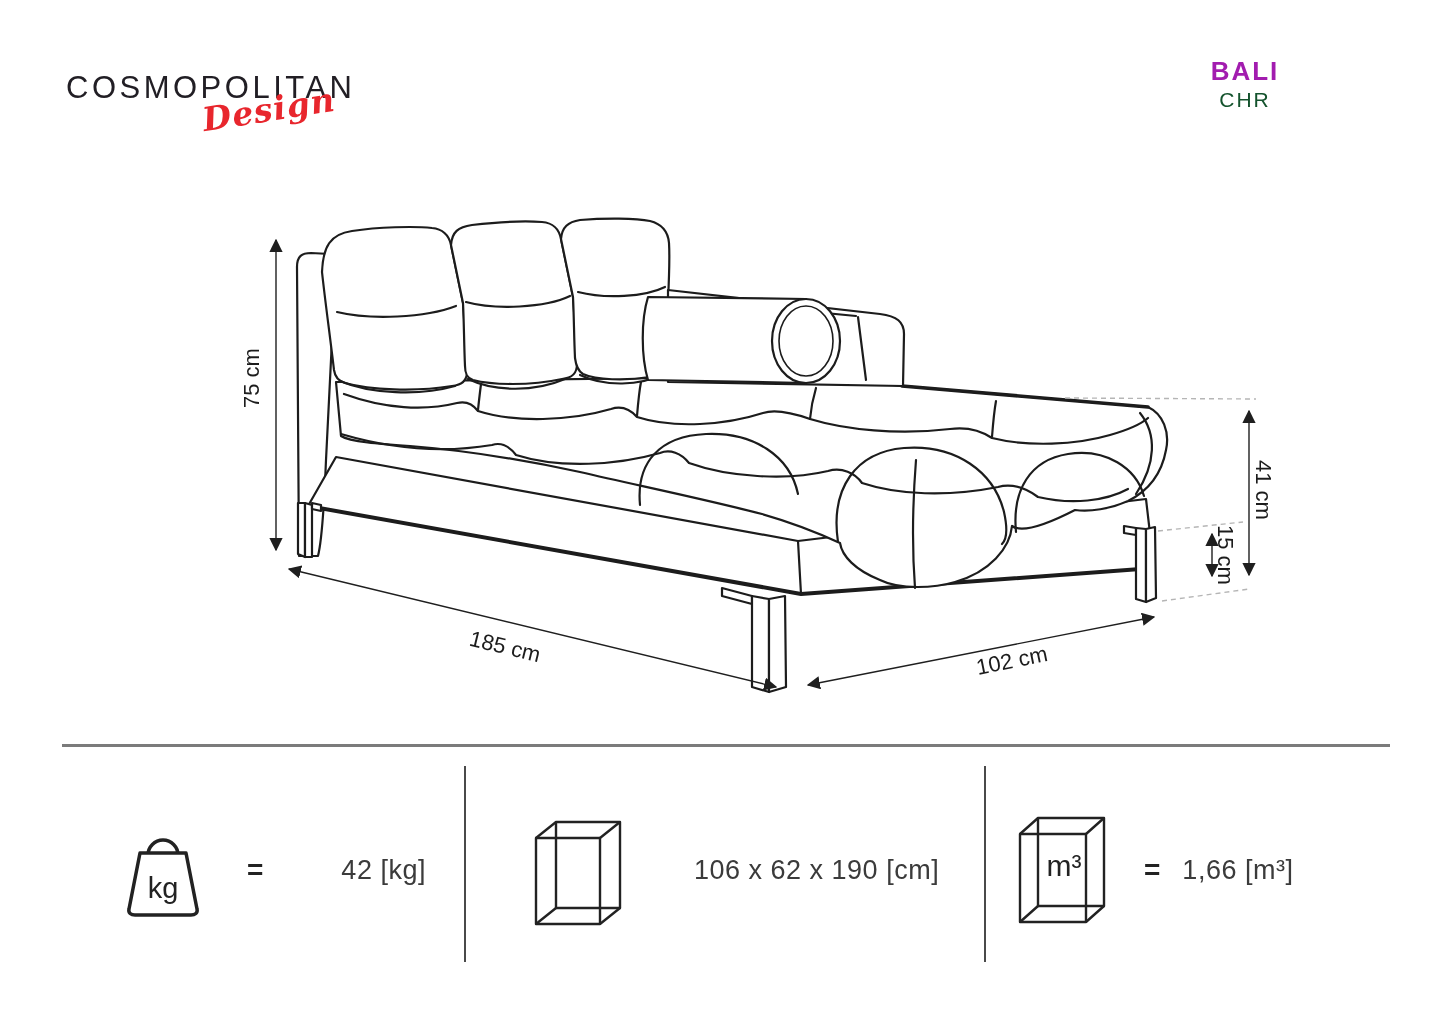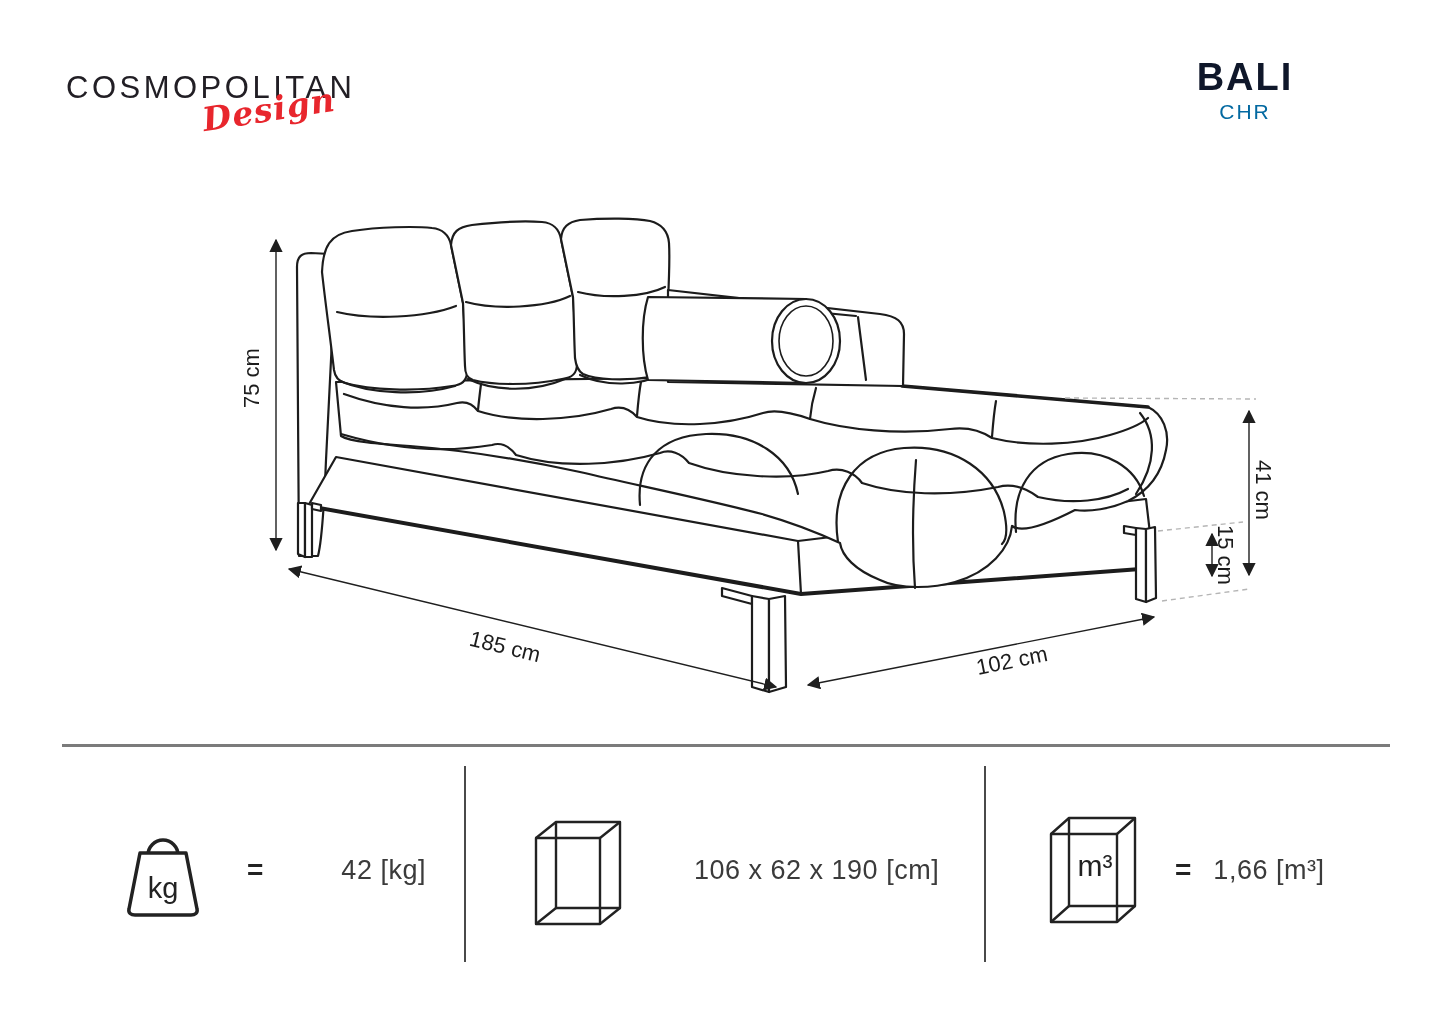--- a/index.html
+++ b/index.html
@@ -5,33 +5,33 @@
   html,body{margin:0;padding:0;background:#ffffff;}
   .page{position:relative;width:1448px;height:1024px;background:#ffffff;overflow:hidden;
         font-family:"Liberation Sans", sans-serif;color:#1c1c1c;}
   
   .logo{position:absolute;left:66px;top:70px;width:320px;height:70px;}
   .logo-main{font-weight:400;font-size:31px;letter-spacing:3.5px;color:#211e24;white-space:nowrap;}
   .logo-script{position:absolute;left:136px;top:20px;font-family:"DejaVu Serif", serif;
                font-style:italic;font-weight:700;font-size:33px;color:#e8262d;
                transform:rotate(-9deg);letter-spacing:1px;white-space:nowrap;}
   .title-block{position:absolute;left:1130px;top:58px;width:230px;text-align:center;}
-  .title-main{font-weight:900;font-size:38px;letter-spacing:2px;color:#0f172a;line-height:1;}
-  .title-sub{font-weight:400;font-size:21px;letter-spacing:2px;color:#0369a1;margin-top:4px;}
+  .title-main{font-weight:900;font-size:26px;letter-spacing:2px;color:#a21caf;line-height:1;}
+  .title-sub{font-weight:400;font-size:21px;letter-spacing:2px;color:#14532d;margin-top:4px;}
   
   svg.diagram{position:absolute;left:0;top:0;}
   .dim-label{position:absolute;font-size:22px;color:#1c1c1c;text-align:center;white-space:nowrap;}
   
   .separator{position:absolute;left:62px;top:744px;width:1328px;height:3px;background:#7b7b7b;}
   .vdiv{position:absolute;top:766px;height:196px;width:2px;background:#4a4a4a;}
   .vdiv.d1{left:464px;} .vdiv.d2{left:984px;}
   .spec-cell{position:absolute;top:765px;height:210px;display:flex;align-items:center;}
   .cell-1{left:65px;width:402px;padding-left:54px;box-sizing:border-box;}
   .cell-2{left:466px;width:518px;padding-left:64px;box-sizing:border-box;}
-  .cell-3{left:986px;width:404px;padding-left:59px;box-sizing:border-box;}
+  .cell-3{left:986px;width:404px;padding-left:28px;box-sizing:border-box;}
   .spec-eq{font-size:28px;font-weight:700;color:#222222;}
   .cell-1 .spec-eq{margin-left:40px;}
   .cell-3 .spec-eq{margin-left:34px;}
   .spec-value{font-size:27px;color:#3b3b3b;letter-spacing:0.5px;white-space:nowrap;}
   .cell-1 .spec-value{margin-left:78px;}
   .cell-2 .spec-value{margin-left:64px;}
   .cell-3 .spec-value{margin-left:22px;}
   .icon-text{font-family:"Liberation Sans", sans-serif;fill:#222222;}
 </style>
 </head>

